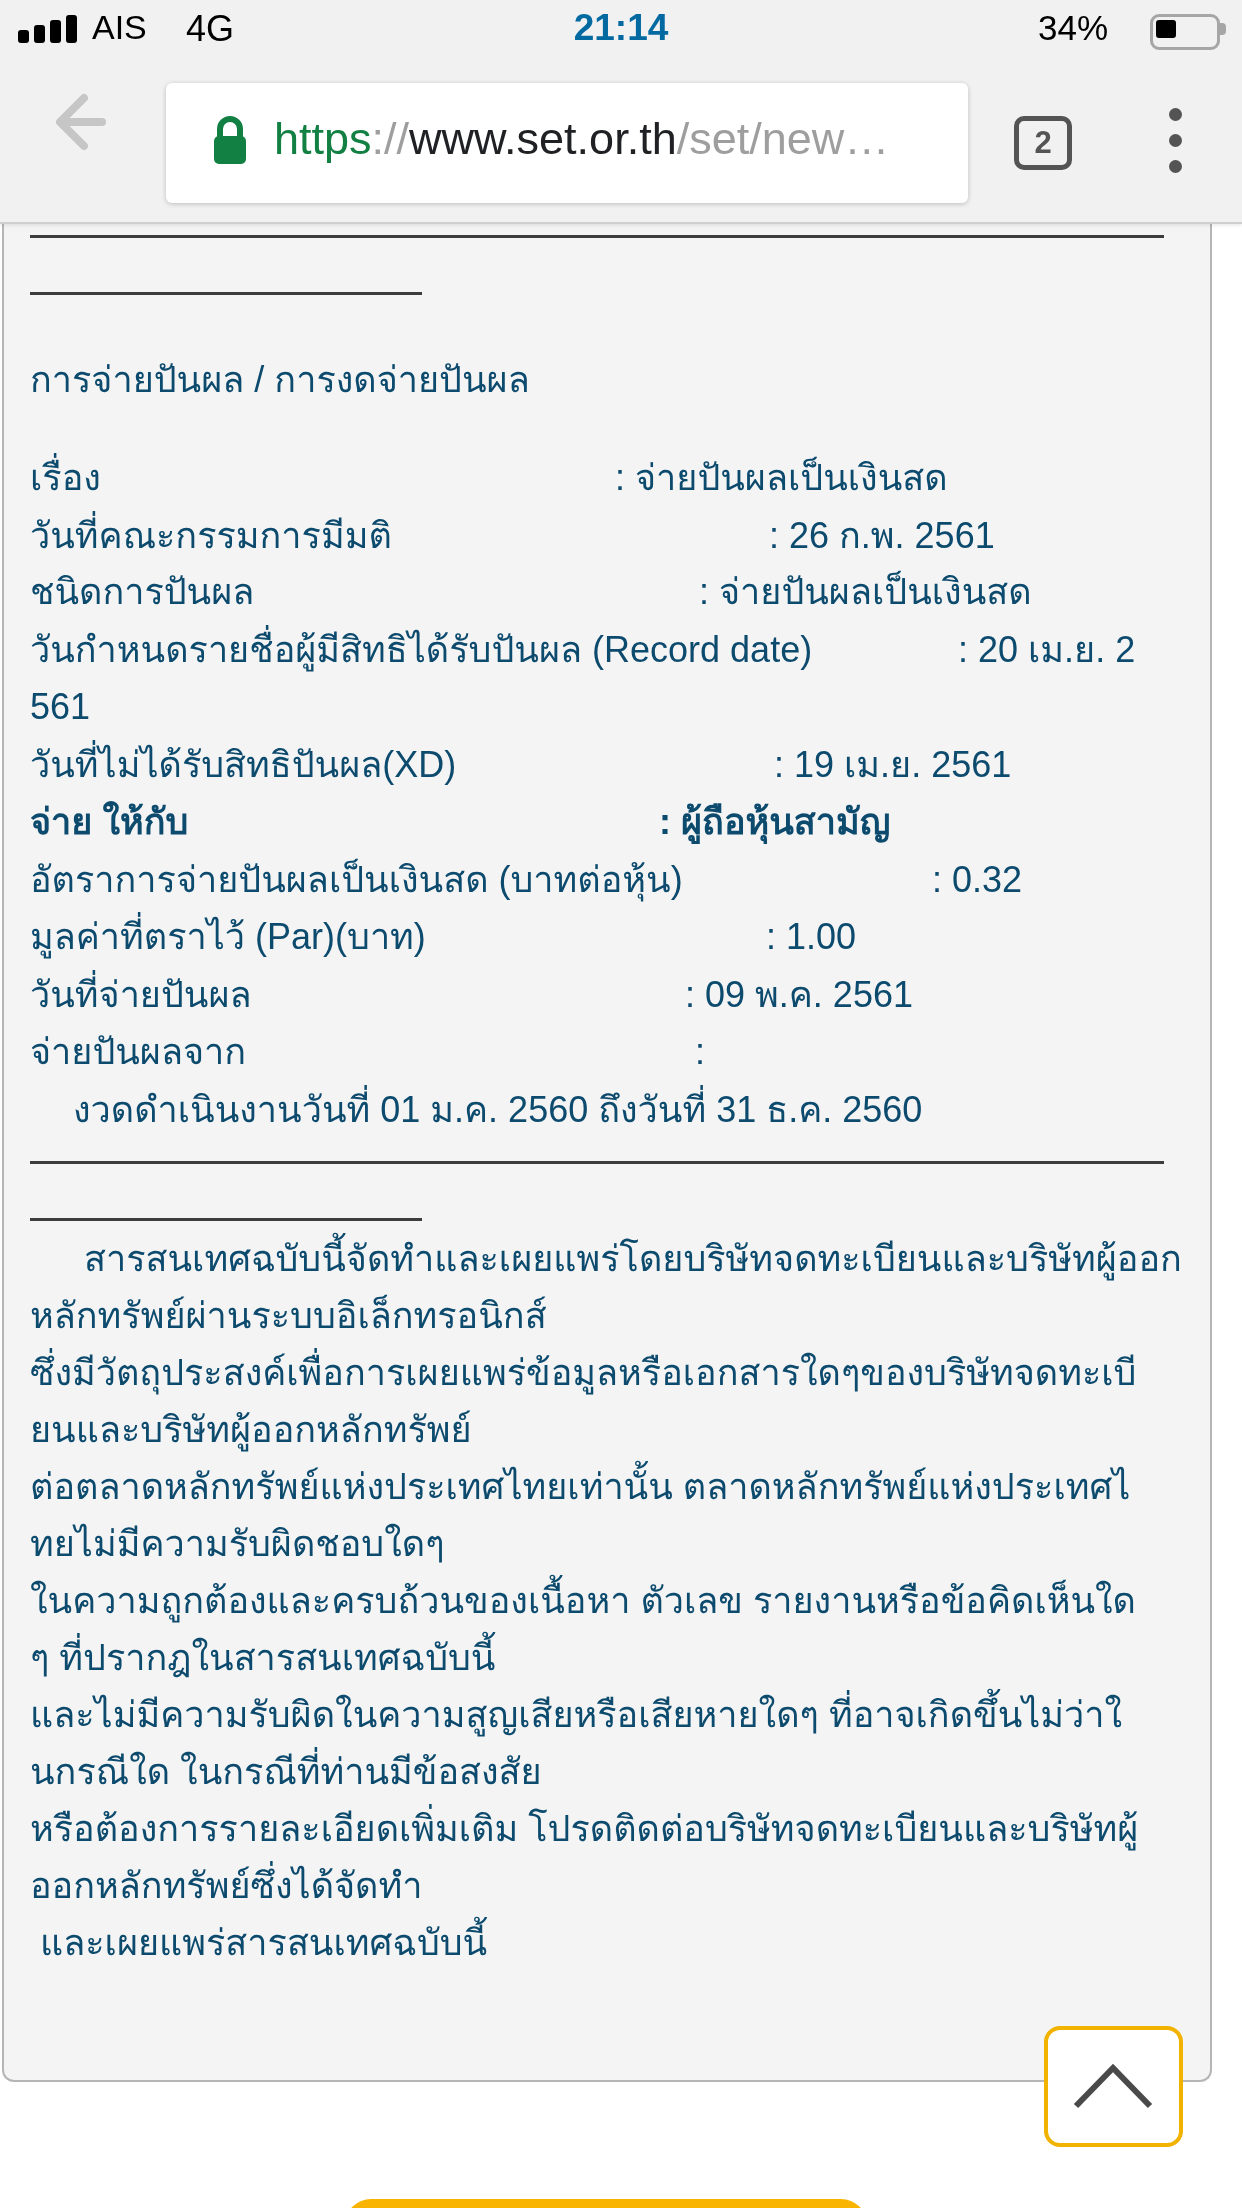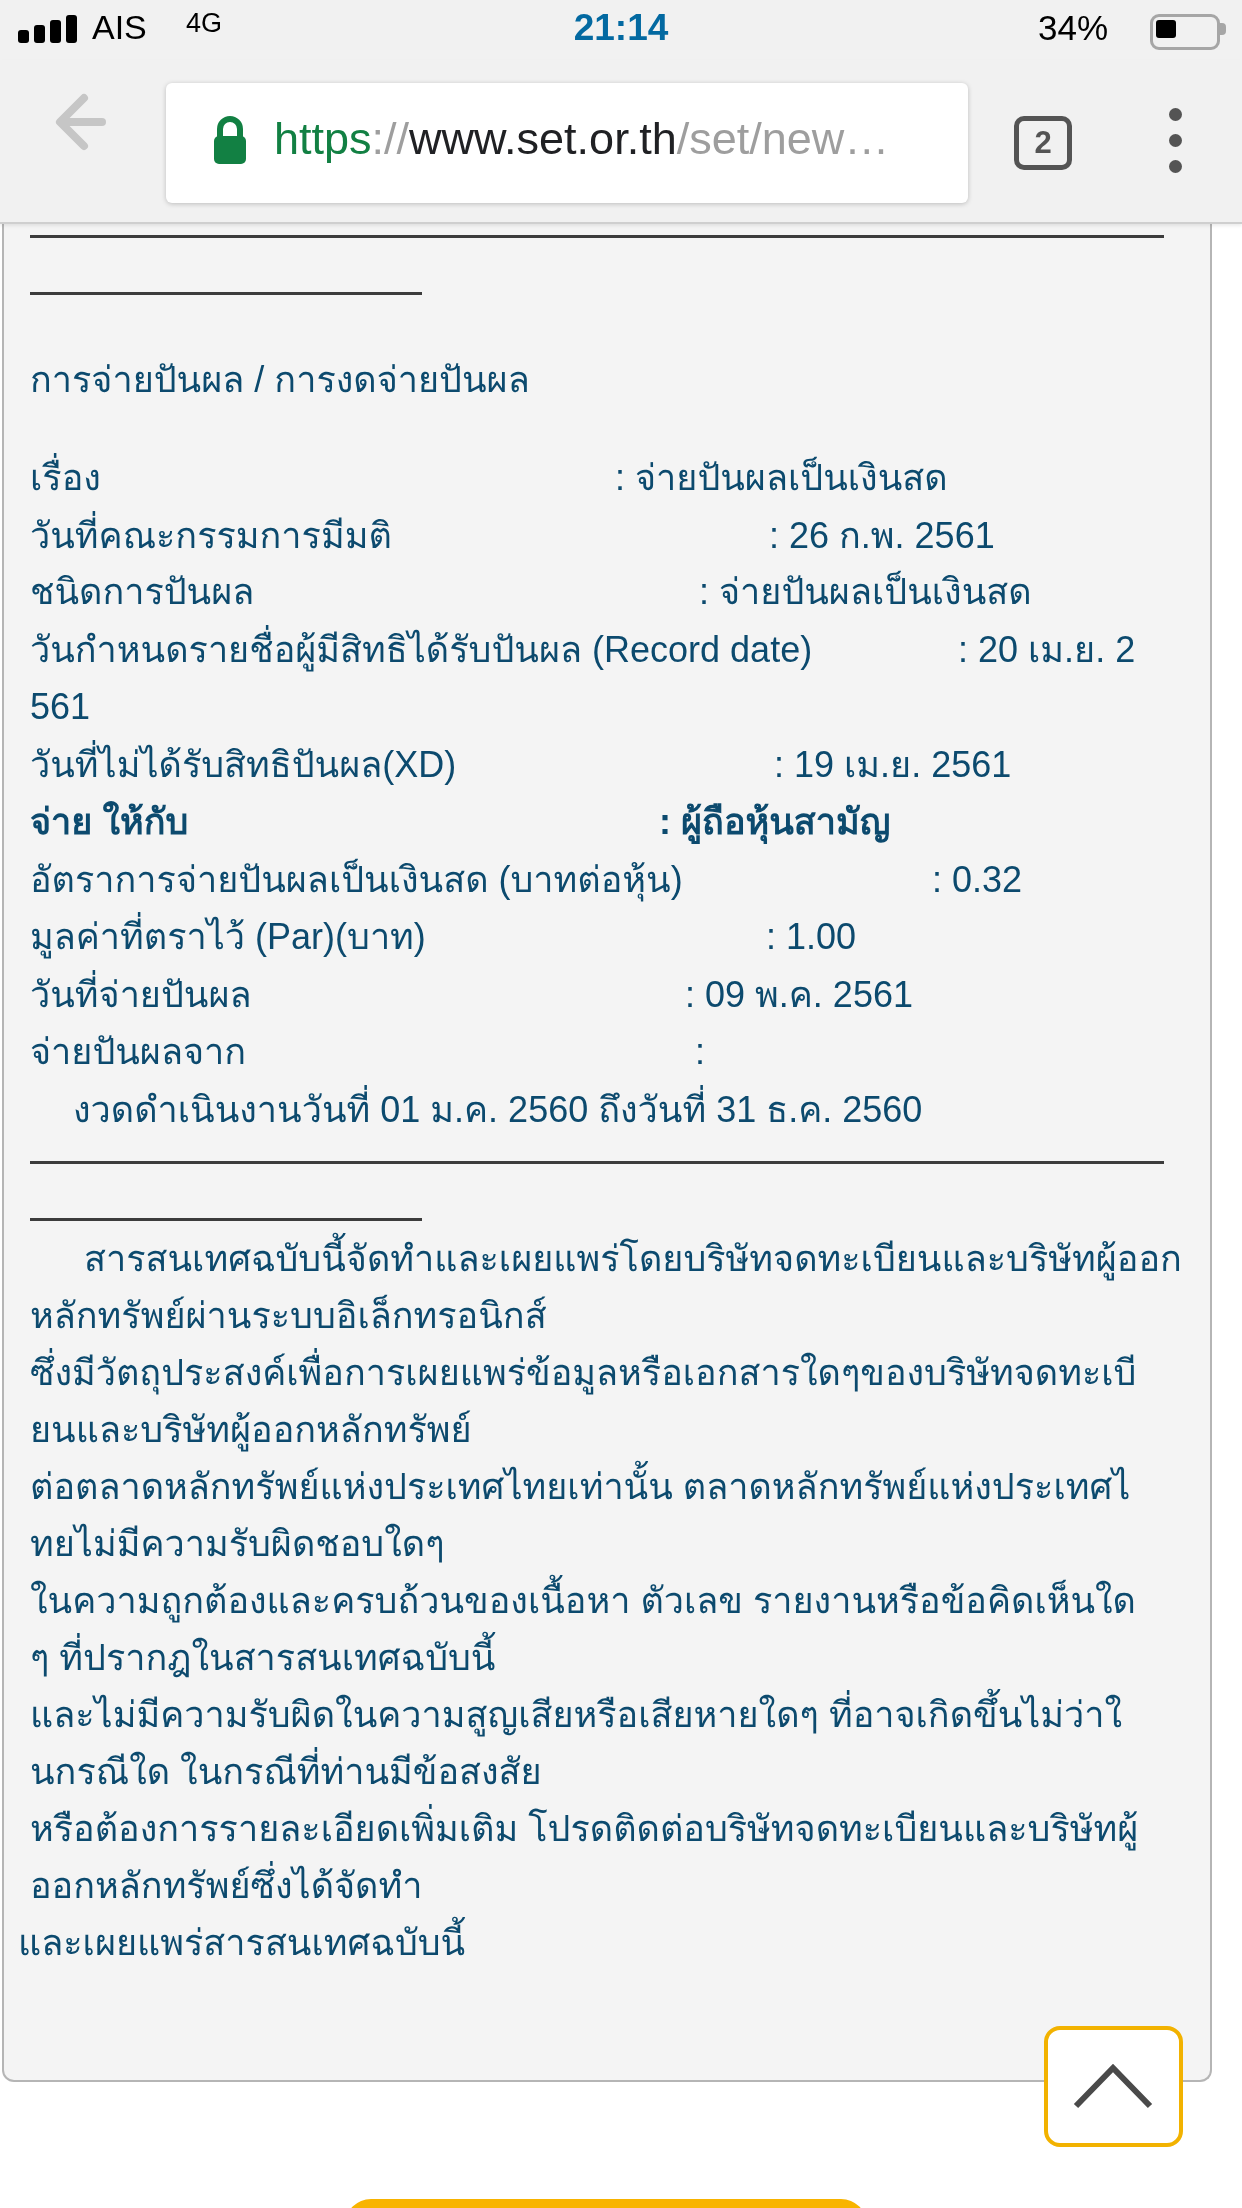--- a/index.html
+++ b/index.html
@@ -9,21 +9,21 @@
     font-family:"Liberation Sans","DejaVu Sans",sans-serif;
   }
   
   .status-bar{
     position:absolute;left:0;top:0;width:1242px;height:60px;
     background:#f1f1f1;color:#000;
   }
   .sig-bars{position:absolute;left:18px;top:15px;width:62px;height:28px;}
   .sig-bars i{position:absolute;bottom:0;width:11px;background:#000;border-radius:3px;}
   .carrier{position:absolute;left:92px;top:8px;font-size:34px;color:#000;}
-  .network{position:absolute;left:186px;top:8px;font-size:27px;color:#000;}
+  .network{position:absolute;left:186px;top:8px;font-size:36px;color:#000;}
   .clock{position:absolute;left:0;right:0;top:7px;text-align:center;font-size:37px;font-weight:600;color:#0369a1;}
   .batt-pct{position:absolute;left:1038px;top:8px;font-size:35px;color:#000;}
   .batt{position:absolute;left:1150px;top:14px;width:64px;height:30px;border:3px solid #a6a6a6;border-radius:9px;}
   .batt-fill{position:absolute;left:3px;top:3px;width:20px;height:18px;background:#000;border-radius:3px;}
   .batt-nub{position:absolute;left:1220px;top:23px;width:6px;height:12px;background:#a6a6a6;border-radius:0 4px 4px 0;}
   
   .toolbar{
     position:absolute;left:0;top:60px;width:1242px;height:162px;
     background:#f1f1f1;border-bottom:2px solid #cfcfcf;
     box-shadow:0 2px 3px rgba(0,0,0,0.08);
@@ -142,21 +142,21 @@
     <div class="cline" style="top: 1127px; left: 26px;">ซึ่งมีวัตถุประสงค์เพื่อการเผยแพร่ข้อมูลหรือเอกสารใดๆของบริษัทจดทะเบี</div>
     <div class="cline" style="top: 1184px; left: 26px;">ยนและบริษัทผู้ออกหลักทรัพย์</div>
     <div class="cline" style="top: 1241px; left: 26px;">ต่อตลาดหลักทรัพย์แห่งประเทศไทยเท่านั้น ตลาดหลักทรัพย์แห่งประเทศไ</div>
     <div class="cline" style="top: 1298px; left: 26px;">ทยไม่มีความรับผิดชอบใดๆ</div>
     <div class="cline" style="top: 1355px; left: 26px;">ในความถูกต้องและครบถ้วนของเนื้อหา ตัวเลข รายงานหรือข้อคิดเห็นใด</div>
     <div class="cline" style="top: 1412px; left: 26px;">ๆ ที่ปรากฎในสารสนเทศฉบับนี้</div>
     <div class="cline" style="top: 1469px; left: 26px;">และไม่มีความรับผิดในความสูญเสียหรือเสียหายใดๆ ที่อาจเกิดขึ้นไม่ว่าใ</div>
     <div class="cline" style="top: 1526px; left: 26px;">นกรณีใด ในกรณีที่ท่านมีข้อสงสัย</div>
     <div class="cline" style="top: 1583px; left: 26px;">หรือต้องการรายละเอียดเพิ่มเติม โปรดติดต่อบริษัทจดทะเบียนและบริษัทผู้</div>
     <div class="cline" style="top: 1640px; left: 26px;">ออกหลักทรัพย์ซึ่งได้จัดทำ</div>
-    <div class="cline" style="top: 1697px; left: 14px; text-align: center;">และเผยแพร่สารสนเทศฉบับนี้</div>
+    <div class="cline" style="top: 1697px; left: 36px; text-align: center;">และเผยแพร่สารสนเทศฉบับนี้</div>
   </div>
 
 <button class="scroll-top-btn">
   <svg width="131" height="113" viewBox="0 0 131 113">
     <path d="M28 76 L65 38 L102 76" stroke="#4a4a4a" stroke-width="6" fill="none" stroke-linejoin="miter"></path>
   </svg>
 </button>
 
 <button class="bottom-pill-btn"></button>
 

